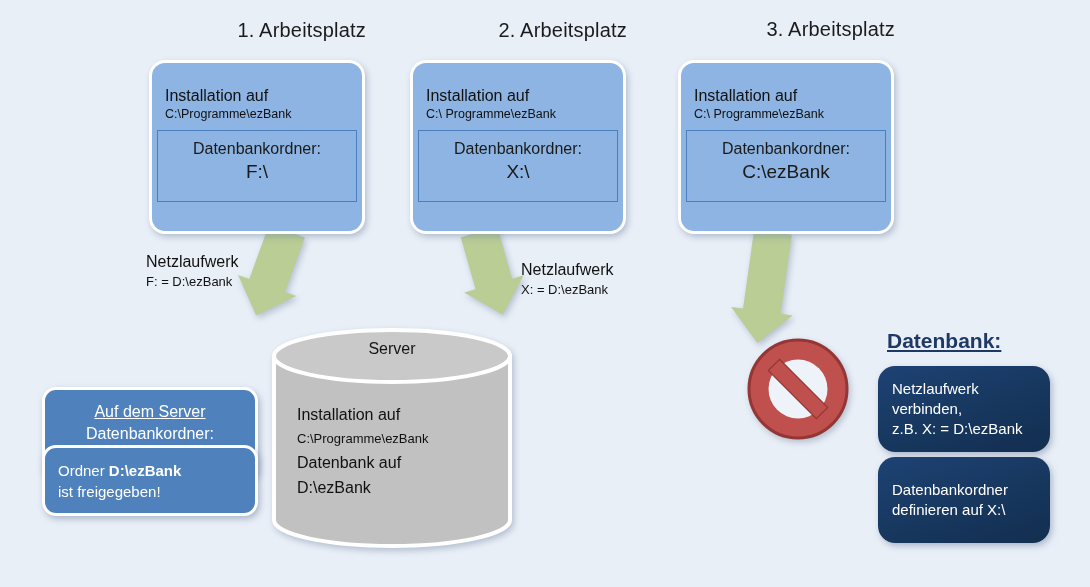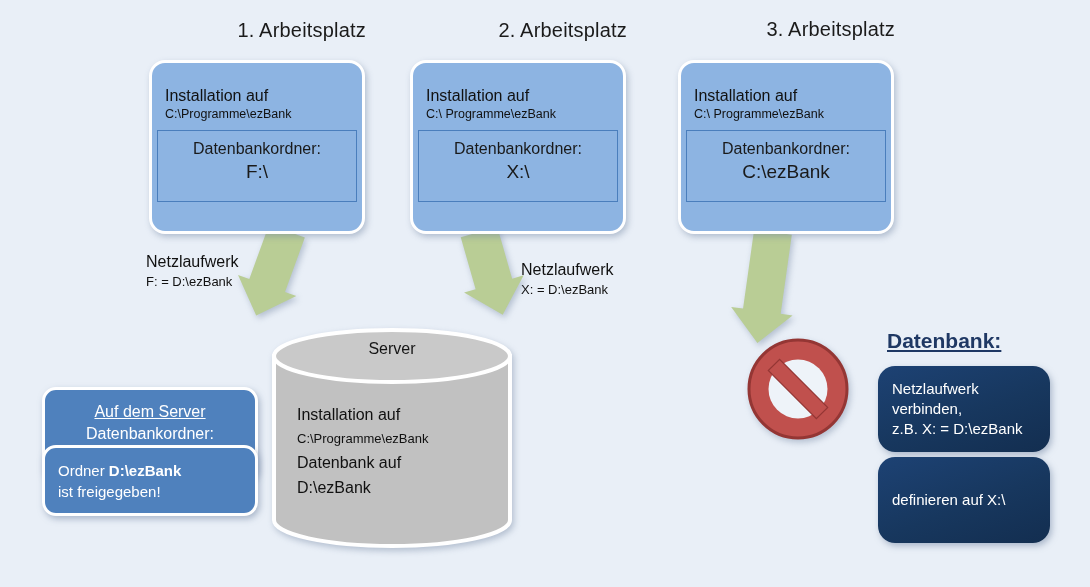--- a/index.html
+++ b/index.html
@@ -168,14 +168,15 @@
 
 <div class="abs korrektur-heading" style="left:887px;top:329px;">Datenbank:</div>
 
 <div class="abs fix-box" style="left:878px;top:366px;">
   <div>Netzlaufwerk</div>
   <div>verbinden,</div>
   <div>z.B. X: = D:\ezBank</div>
 </div>
 
 <div class="abs fix-box" style="left:878px;top:457px;">
+  <div>Datenbankordner</div>
   <div>definieren auf X:\</div>
 </div>
 
 </body></html>

